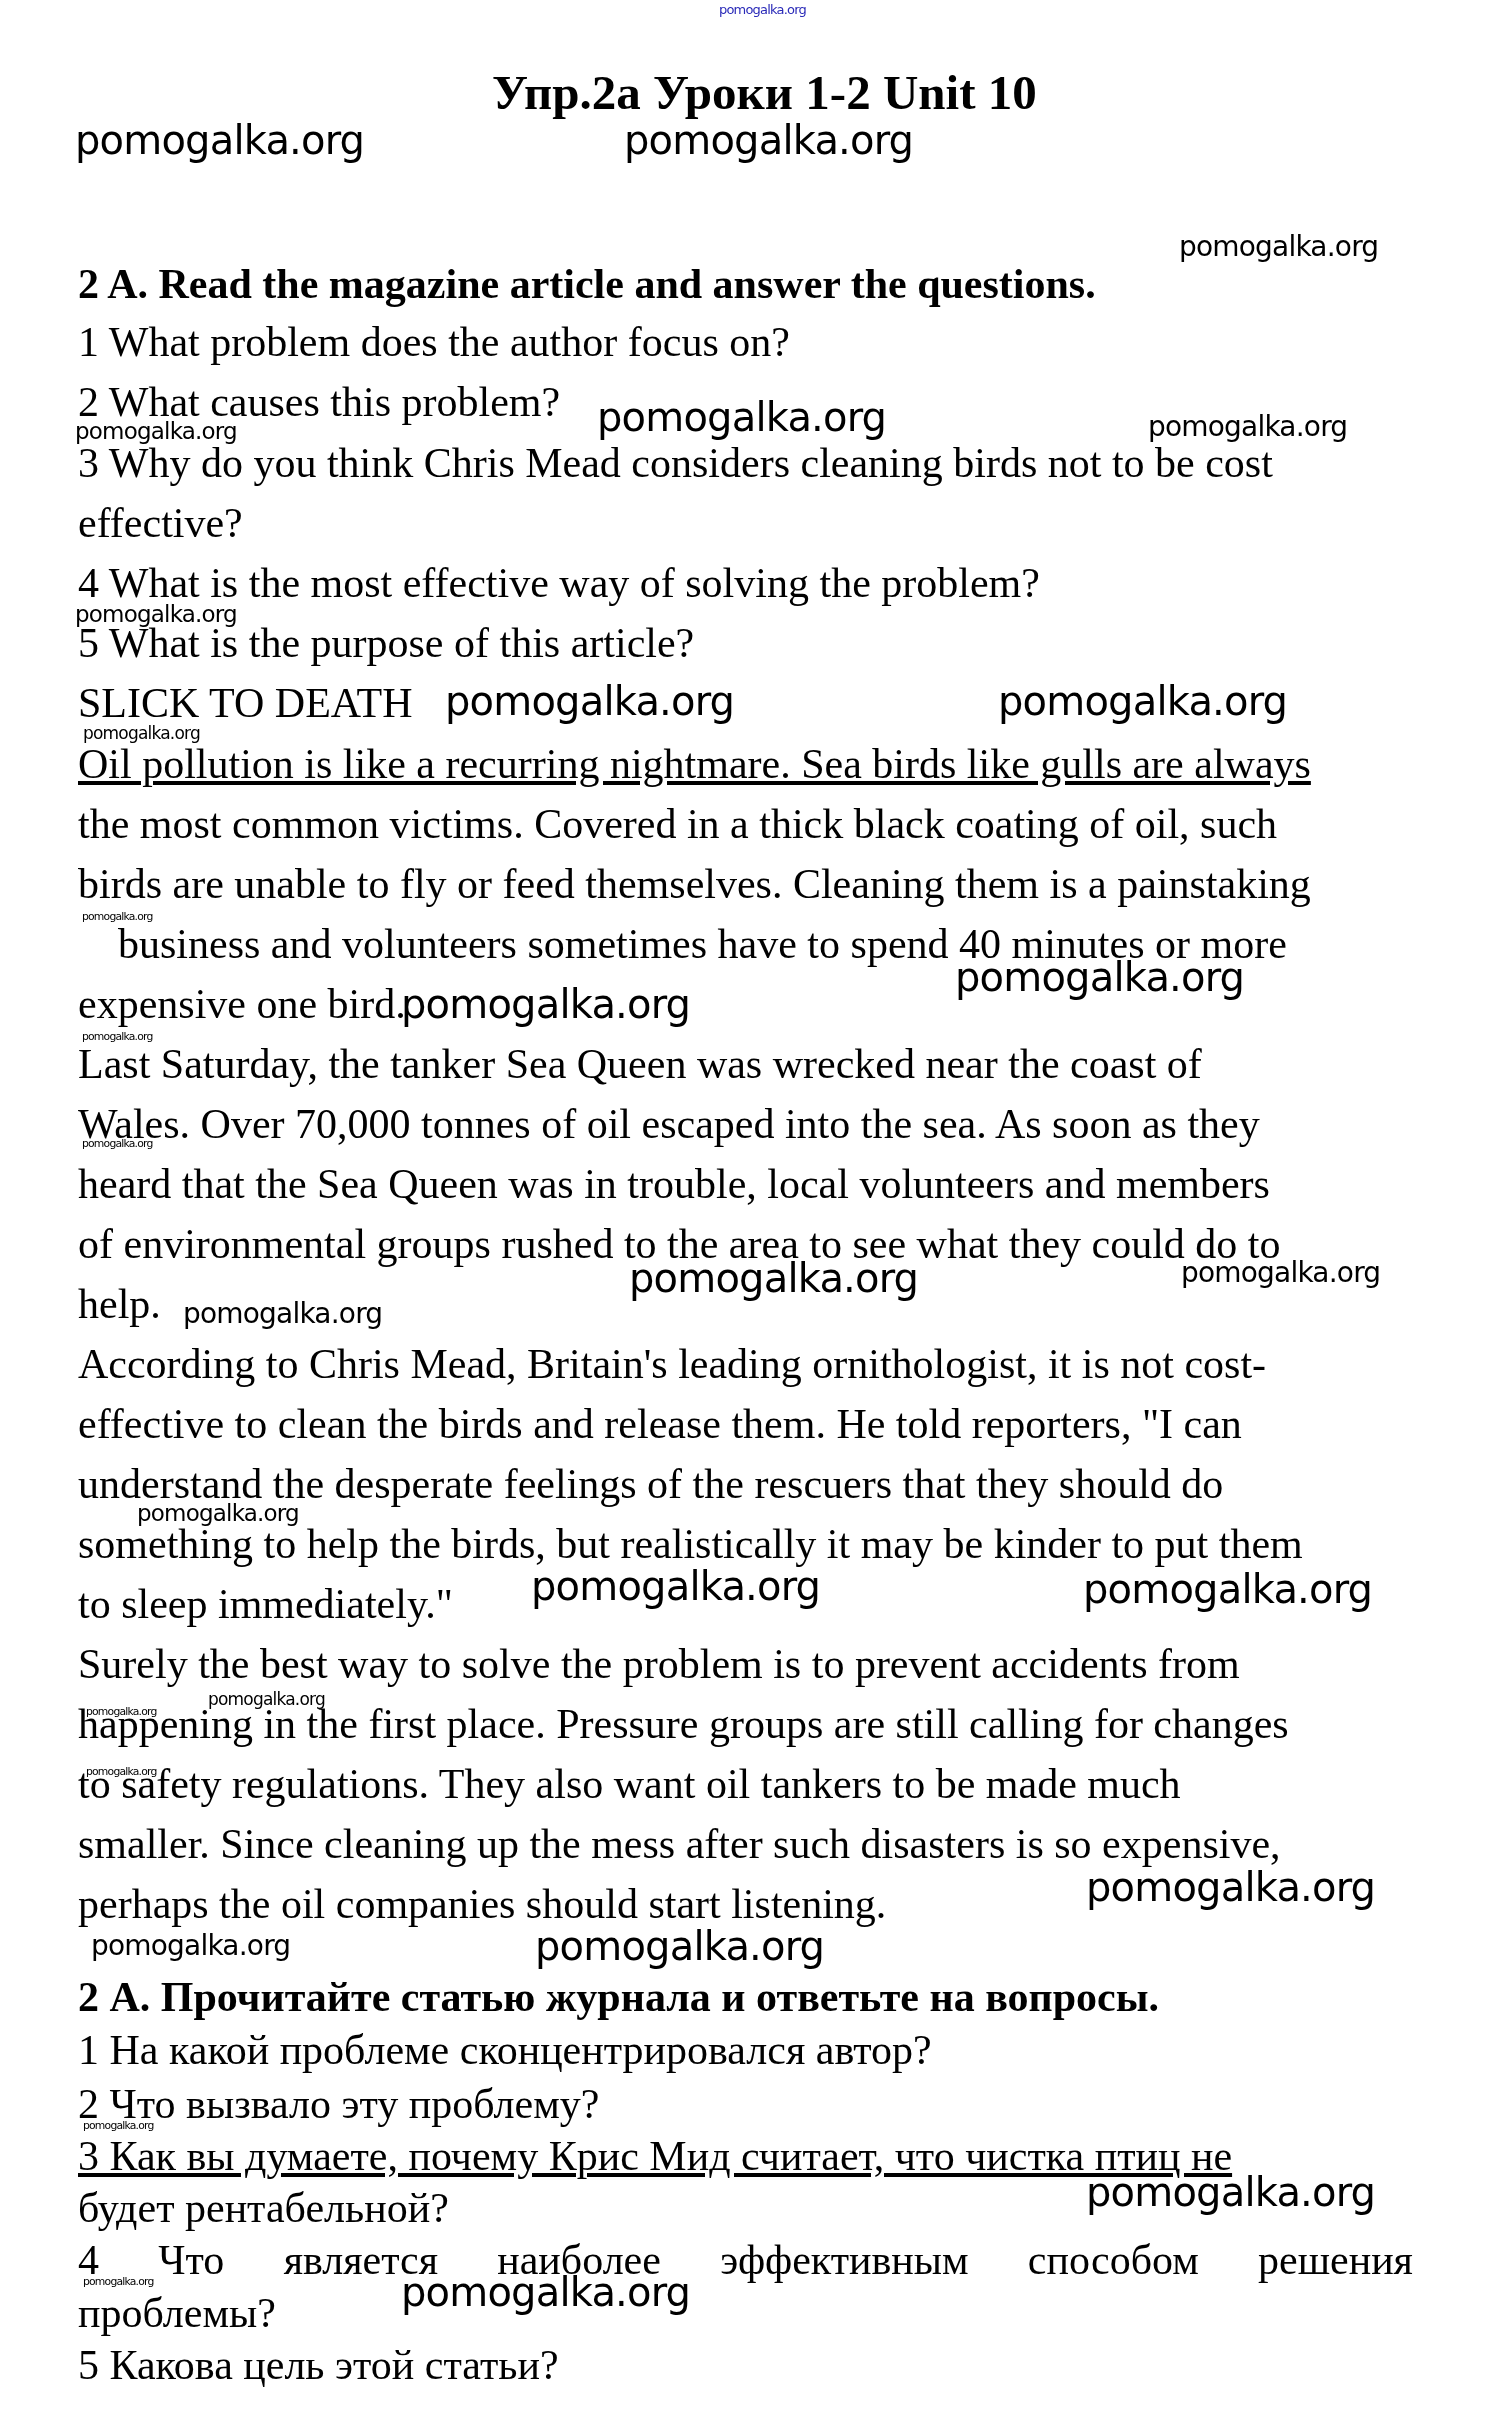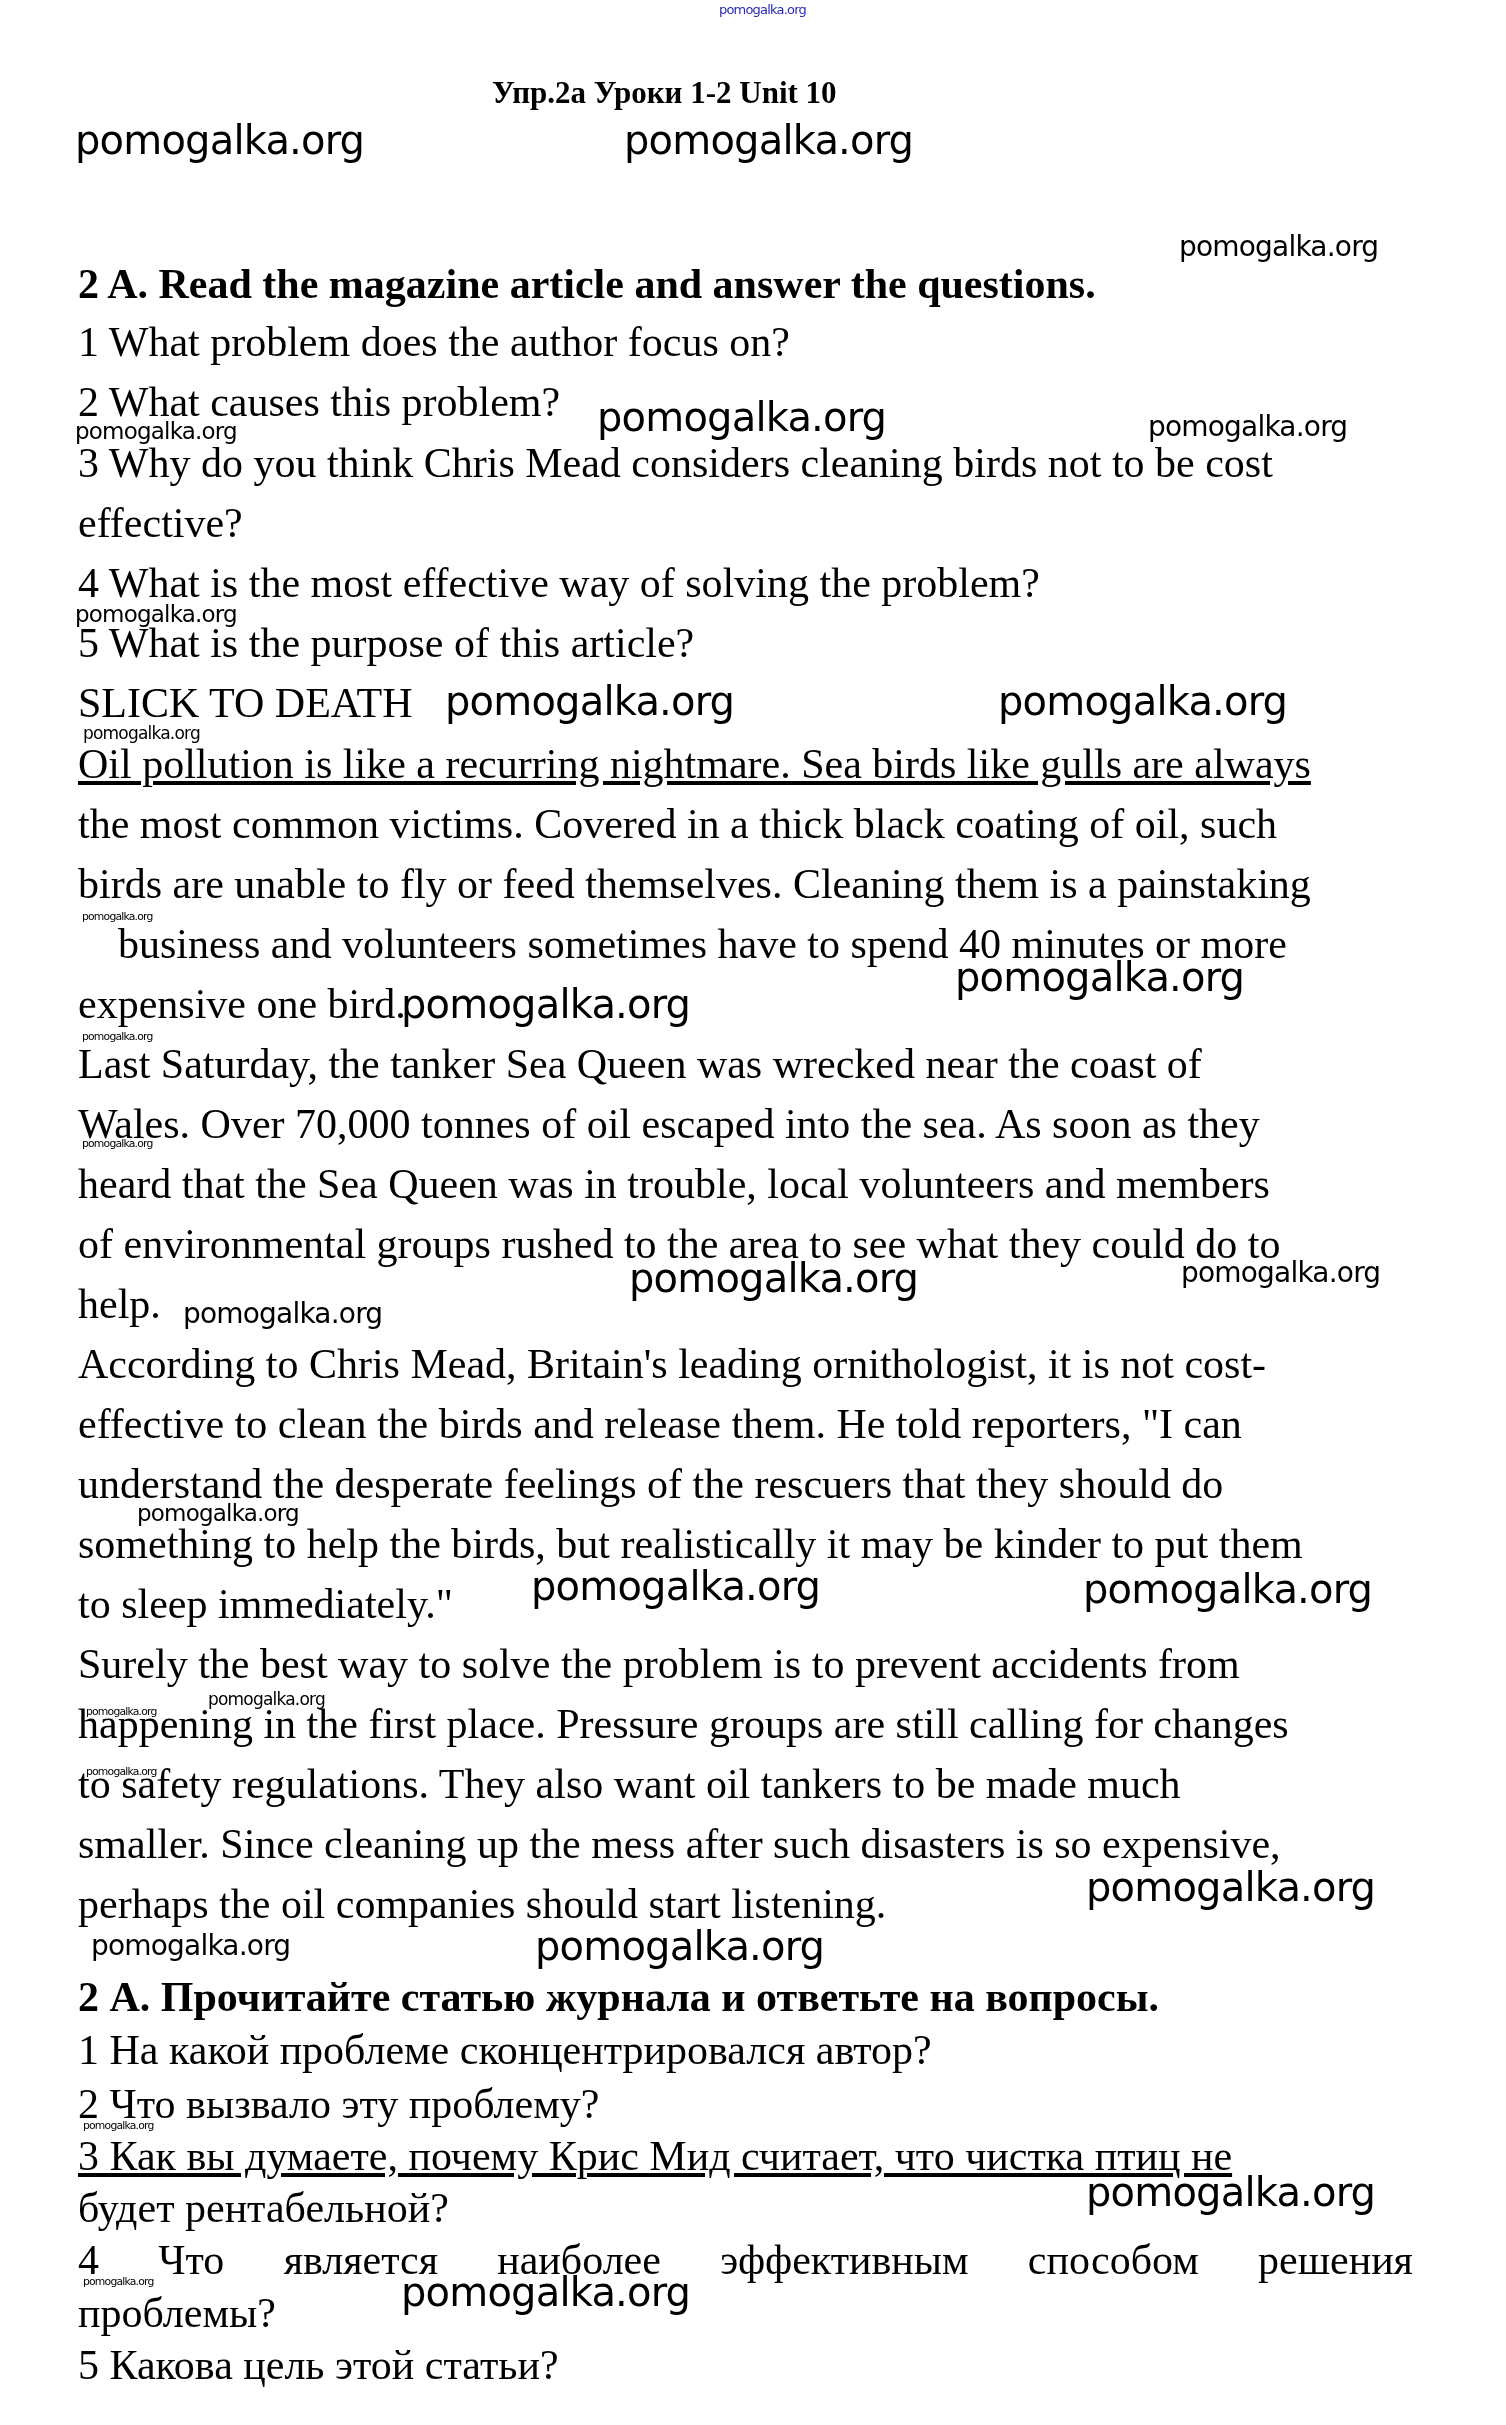--- a/index.html
+++ b/index.html
@@ -20,21 +20,21 @@
       white-space: nowrap;
       margin: 0;
     }
     .bold { font-weight: bold; text-align: center; }
     .title {
       position: absolute;
       left: 492px;
       top: 66px;
       font-family: "Liberation Serif", serif;
       font-weight: bold;
-      font-size: 31px;
+      font-size: 49px;
       line-height: 54px;
       white-space: nowrap;
       margin: 0;
     }
     .justify {
       display: flex;
       justify-content: space-between;
       width: 1335px;
     }
     .wm {

